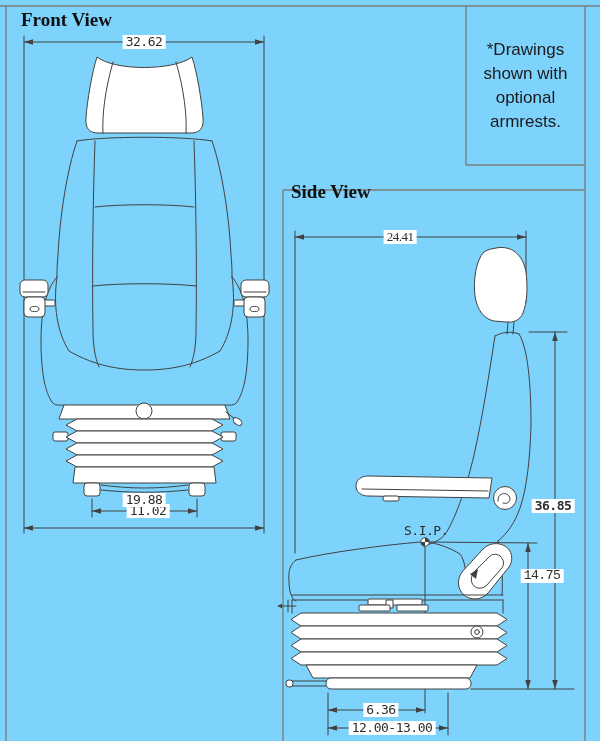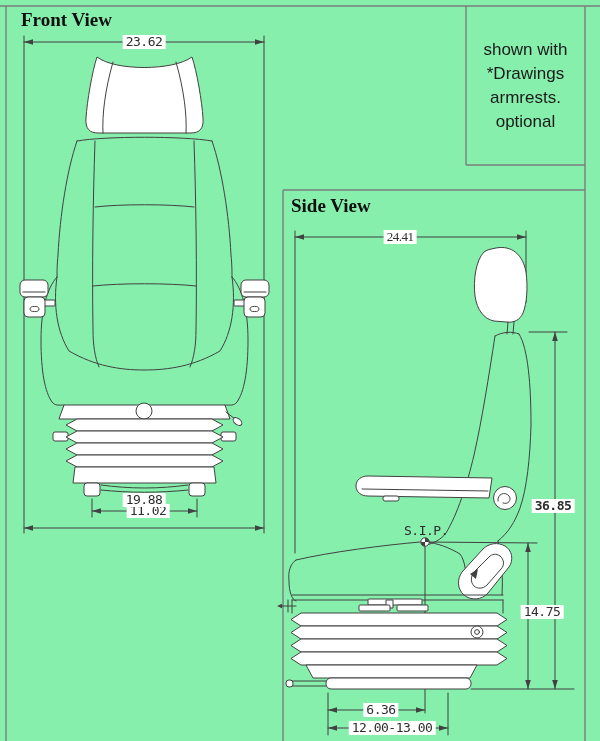--- a/index.html
+++ b/index.html
@@ -1,16 +1,16 @@
 <!DOCTYPE html>
 <html><head>
 <meta charset="utf-8">
 <style>
   html,body{margin:0;padding:0;background:#fff;}
-  #page{position:relative;width:600px;height:741px;background:#86efac;overflow:hidden;
+  #page{position:relative;width:600px;height:741px;background:#7dd3fc;overflow:hidden;
         font-family:"Liberation Sans",sans-serif;}
   svg{position:absolute;left:0;top:0;}
   .ln{stroke:#414141;stroke-width:1;fill:none;stroke-linecap:round;stroke-linejoin:round;}
   .wf{stroke:#414141;stroke-width:1;fill:#ffffff;stroke-linejoin:round;}
   .fil{fill:#414141;stroke:none;}
   .frame{stroke:#7d7d7d;stroke-width:1.4;fill:none;}
   .dimtxt{position:absolute;transform:translate(-50%,-50%);font-family:"DejaVu Sans Mono",monospace;
           font-size:13px;letter-spacing:-0.5px;color:#2e2e2e;background:#fff;padding:0 3px;
           white-space:nowrap;line-height:14px;}
   .viewlabel{position:absolute;font-family:"Liberation Serif",serif;font-weight:bold;
@@ -205,35 +205,35 @@
 
     <g>
       <circle class="wf" cx="425" cy="542" r="4.2"></circle>
       <path class="fil" d="M 425,542 L 425,537.8 A 4.2,4.2 0 0 1 429.2,542 Z"></path>
       <path class="fil" d="M 425,542 L 425,546.2 A 4.2,4.2 0 0 1 420.8,542 Z"></path>
     </g>
   </g>
 </svg>
 
 <div class="viewlabel" style="left:21px;top:9px;">Front View</div>
-<div class="viewlabel" style="left:291px;top:195px;">Side View</div>
+<div class="viewlabel" style="left:291px;top:181px;">Side View</div>
 
 <div class="notebox">
   <div>
+    <div>*Drawings</div>
     <div>shown with</div>
-    <div>*Drawings</div>
+    <div>optional</div>
     <div>armrests.</div>
-    <div>optional</div>
   </div>
 </div>
 
-<div class="dimtxt" style="left:144px;top:42px;">23.62</div>
+<div class="dimtxt" style="left:144px;top:42px;">32.62</div>
 <div class="dimtxt" style="left:148px;top:511px;">11.02</div>
 <div class="dimtxt" style="left:144px;top:500px;text-align:right;">19.88</div>
 
 <div class="dimtxt" style="left:400px;top:237px;font-family:Liberation Serif, serif;">24.41</div>
 <div class="dimtxt" style="left:553px;top:506px;font-weight:bold;">36.85</div>
-<div class="dimtxt" style="left:542px;top:612px;">14.75</div>
+<div class="dimtxt" style="left:542px;top:576px;font-family:Liberation Mono, monospace;">14.75</div>
 <div class="dimtxt" style="left:381px;top:710px;">6.36</div>
 <div class="dimtxt" style="left:392px;top:728px;">12.00-13.00</div>
 <div class="dimtxt" style="left:426px;top:531px;background:transparent;">S.I.P.</div>
 
 </div>
 
 </body></html>

